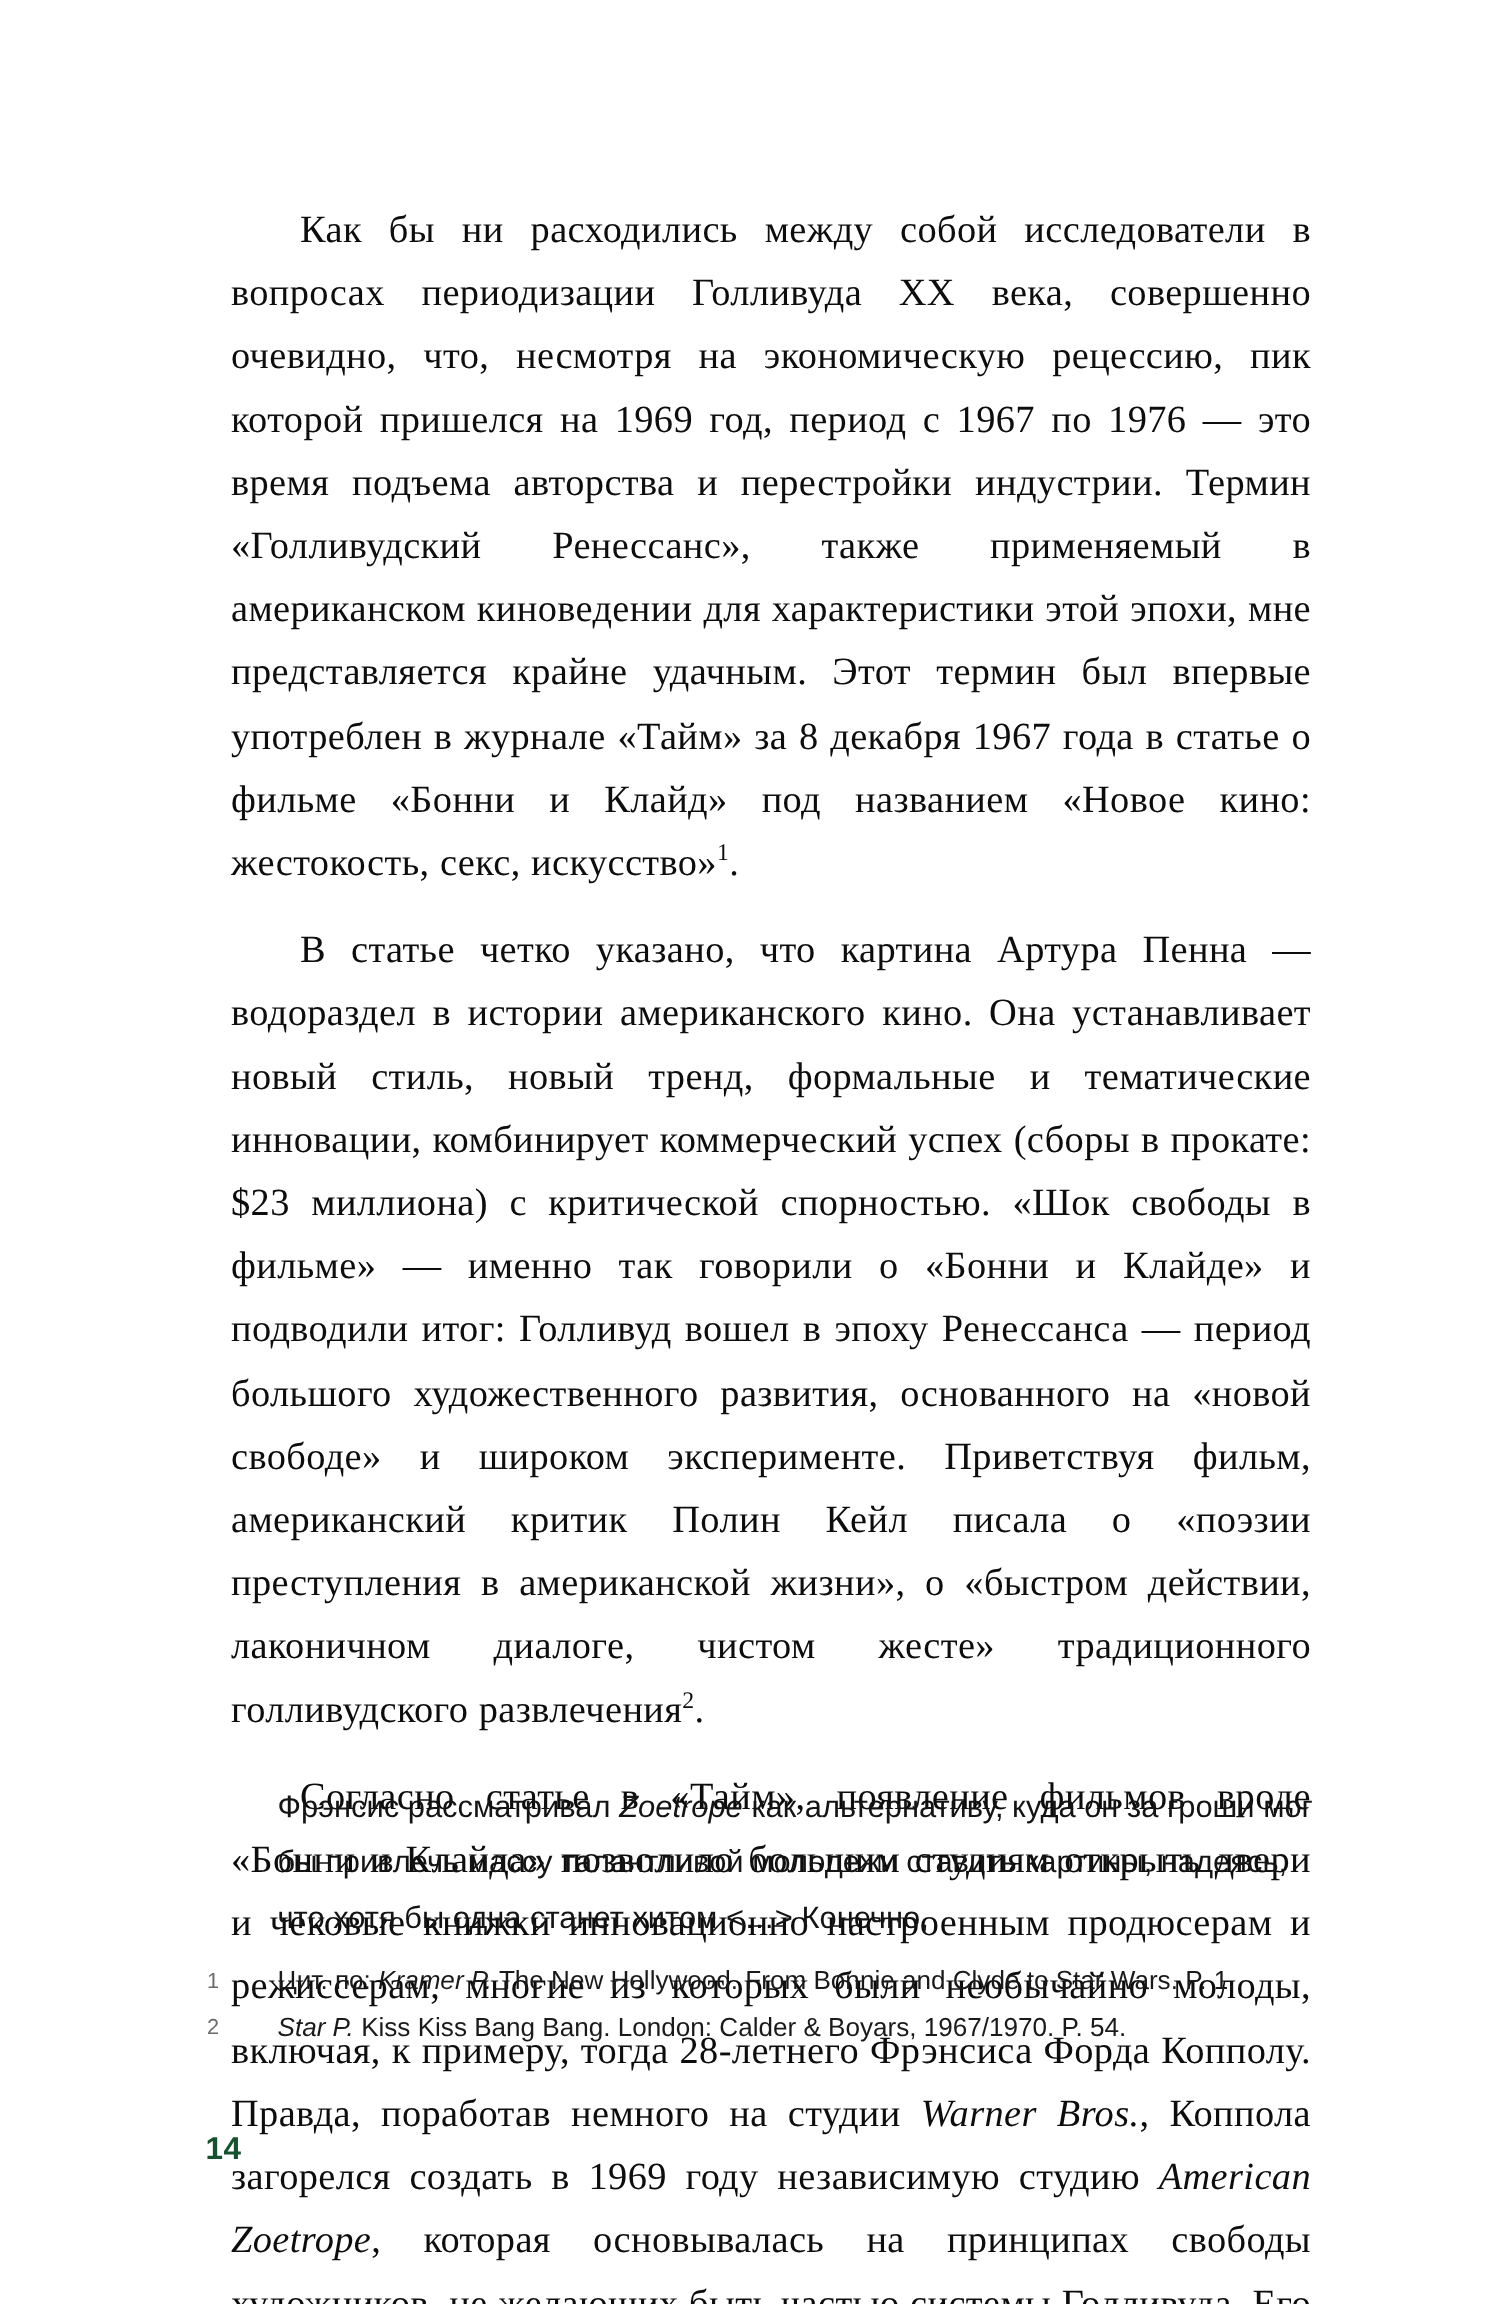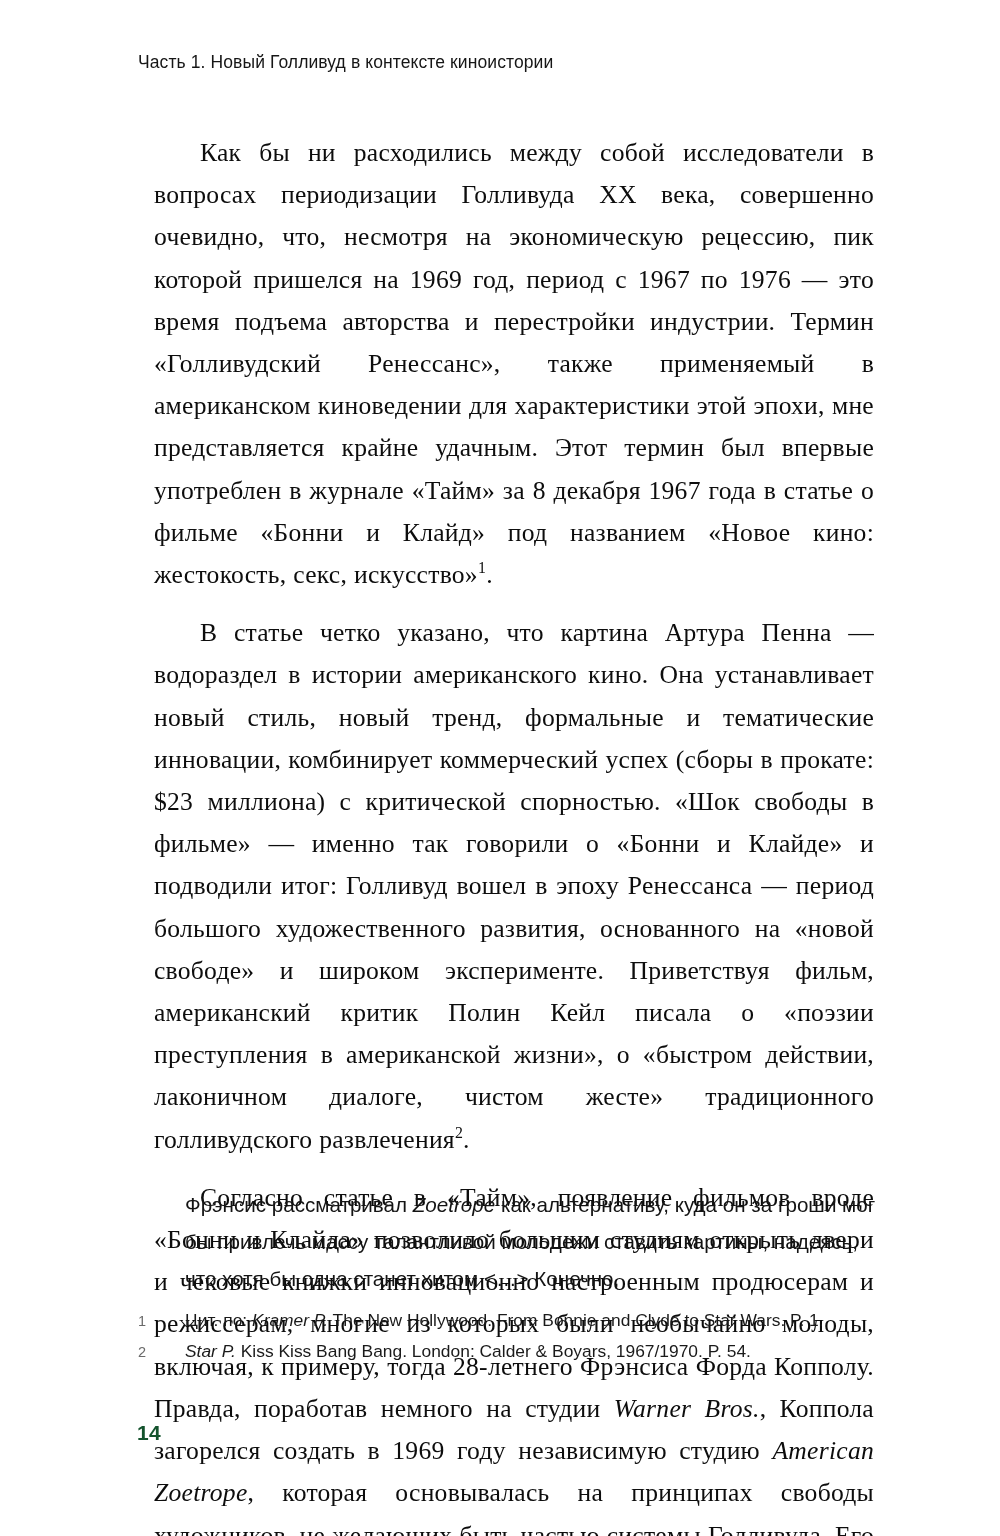--- a/index.html
+++ b/index.html
@@ -127,21 +127,20 @@
     font-weight: bold;
     color: #14532d;
     letter-spacing: 0.3px;
   }
 </style>
 </head>
 <body>
 
 <div class="page">
 
-  <div class="running-head">Часть 1. Новый Голливуд в контексте киноистории</div>
 
   <div class="text-column">
 
     <p class="body-par"><span>Как бы ни расходились между собой исследователи в вопросах периодизации Голливуда XX века, совершенно очевидно, что, несмотря на экономическую рецессию, пик которой пришелся на 1969 год, период с 1967 по 1976 — это время подъема авторства и перестройки индустрии. Термин «Голливудский Ренессанс», также применяемый в американском киноведении для характеристики этой эпохи, мне представляется крайне удачным. Этот термин был впервые употреблен в журнале «Тайм» за 8 декабря 1967 года в статье о фильме «Бонни и Клайд» под названием «Новое кино: жестокость, секс, искусство»</span><sup class="fn-ref">1</sup><span>.</span></p>
 
     <p class="body-par"><span>В статье четко указано, что картина Артура Пенна — водораздел в истории американского кино. Она устанавливает новый стиль, новый тренд, формальные и тематические инновации, комбинирует коммерческий успех (сборы в прокате: $23 миллиона) с критической спорностью. «Шок свободы в фильме» — именно так говорили о «Бонни и Клайде» и подводили итог: Голливуд вошел в эпоху Ренессанса — период большого художественного развития, основанного на «новой свободе» и широком эксперименте. Приветствуя фильм, американский критик Полин Кейл писала о «поэзии преступления в американской жизни», о «быстром действии, лаконичном диалоге, чистом жесте» традиционного голливудского развлечения</span><sup class="fn-ref">2</sup><span>.</span></p>
 
     <p class="body-par"><span>Согласно статье в «Тайм», появление фильмов вроде «Бонни и Клайда» позволило большим студиям открыть двери и чековые книжки инновационно настроенным продюсерам и режиссерам, многие из которых были необычайно молоды, включая, к примеру, тогда 28-летнего Фрэнсиса Форда Копполу. Правда, поработав немного на студии </span><span class="ital">Warner Bros.</span><span>, Коппола загорелся создать в 1969 году независимую студию </span><span class="ital">American Zoetrope</span><span>, которая основывалась на принципах свободы художников, не желающих быть частью системы Голливуда. Его ближайший друг Джордж Лукас рассказывал о его идее так:</span></p>
 
   </div>

